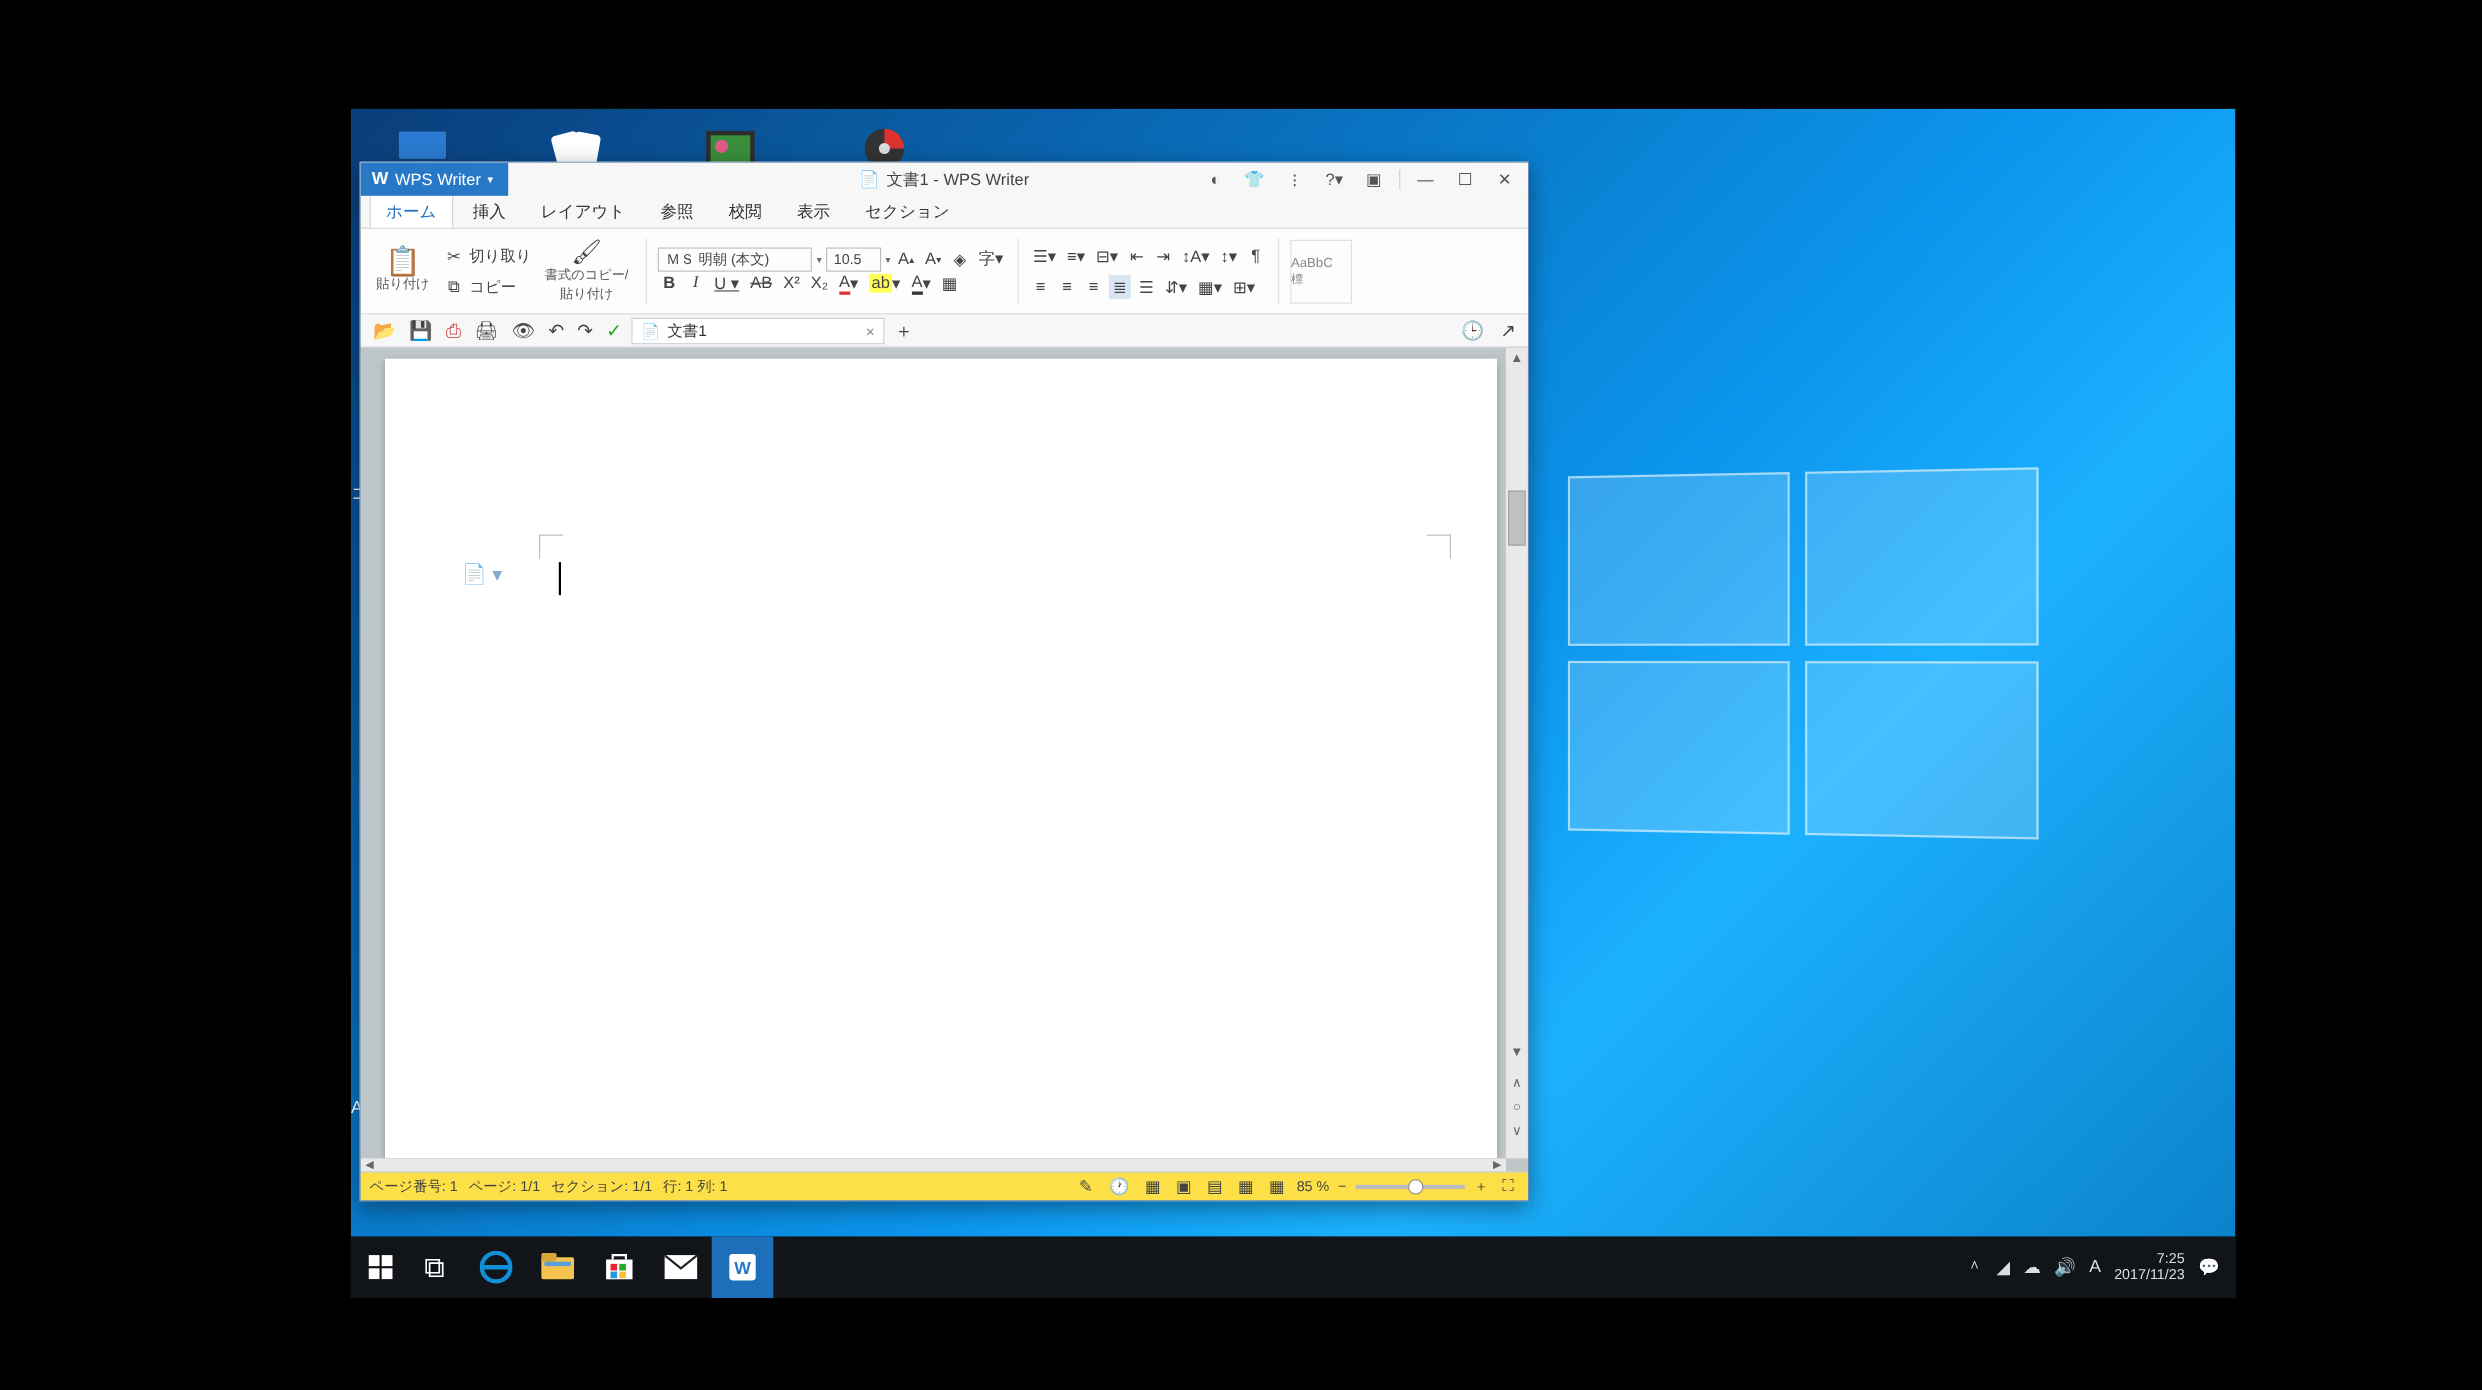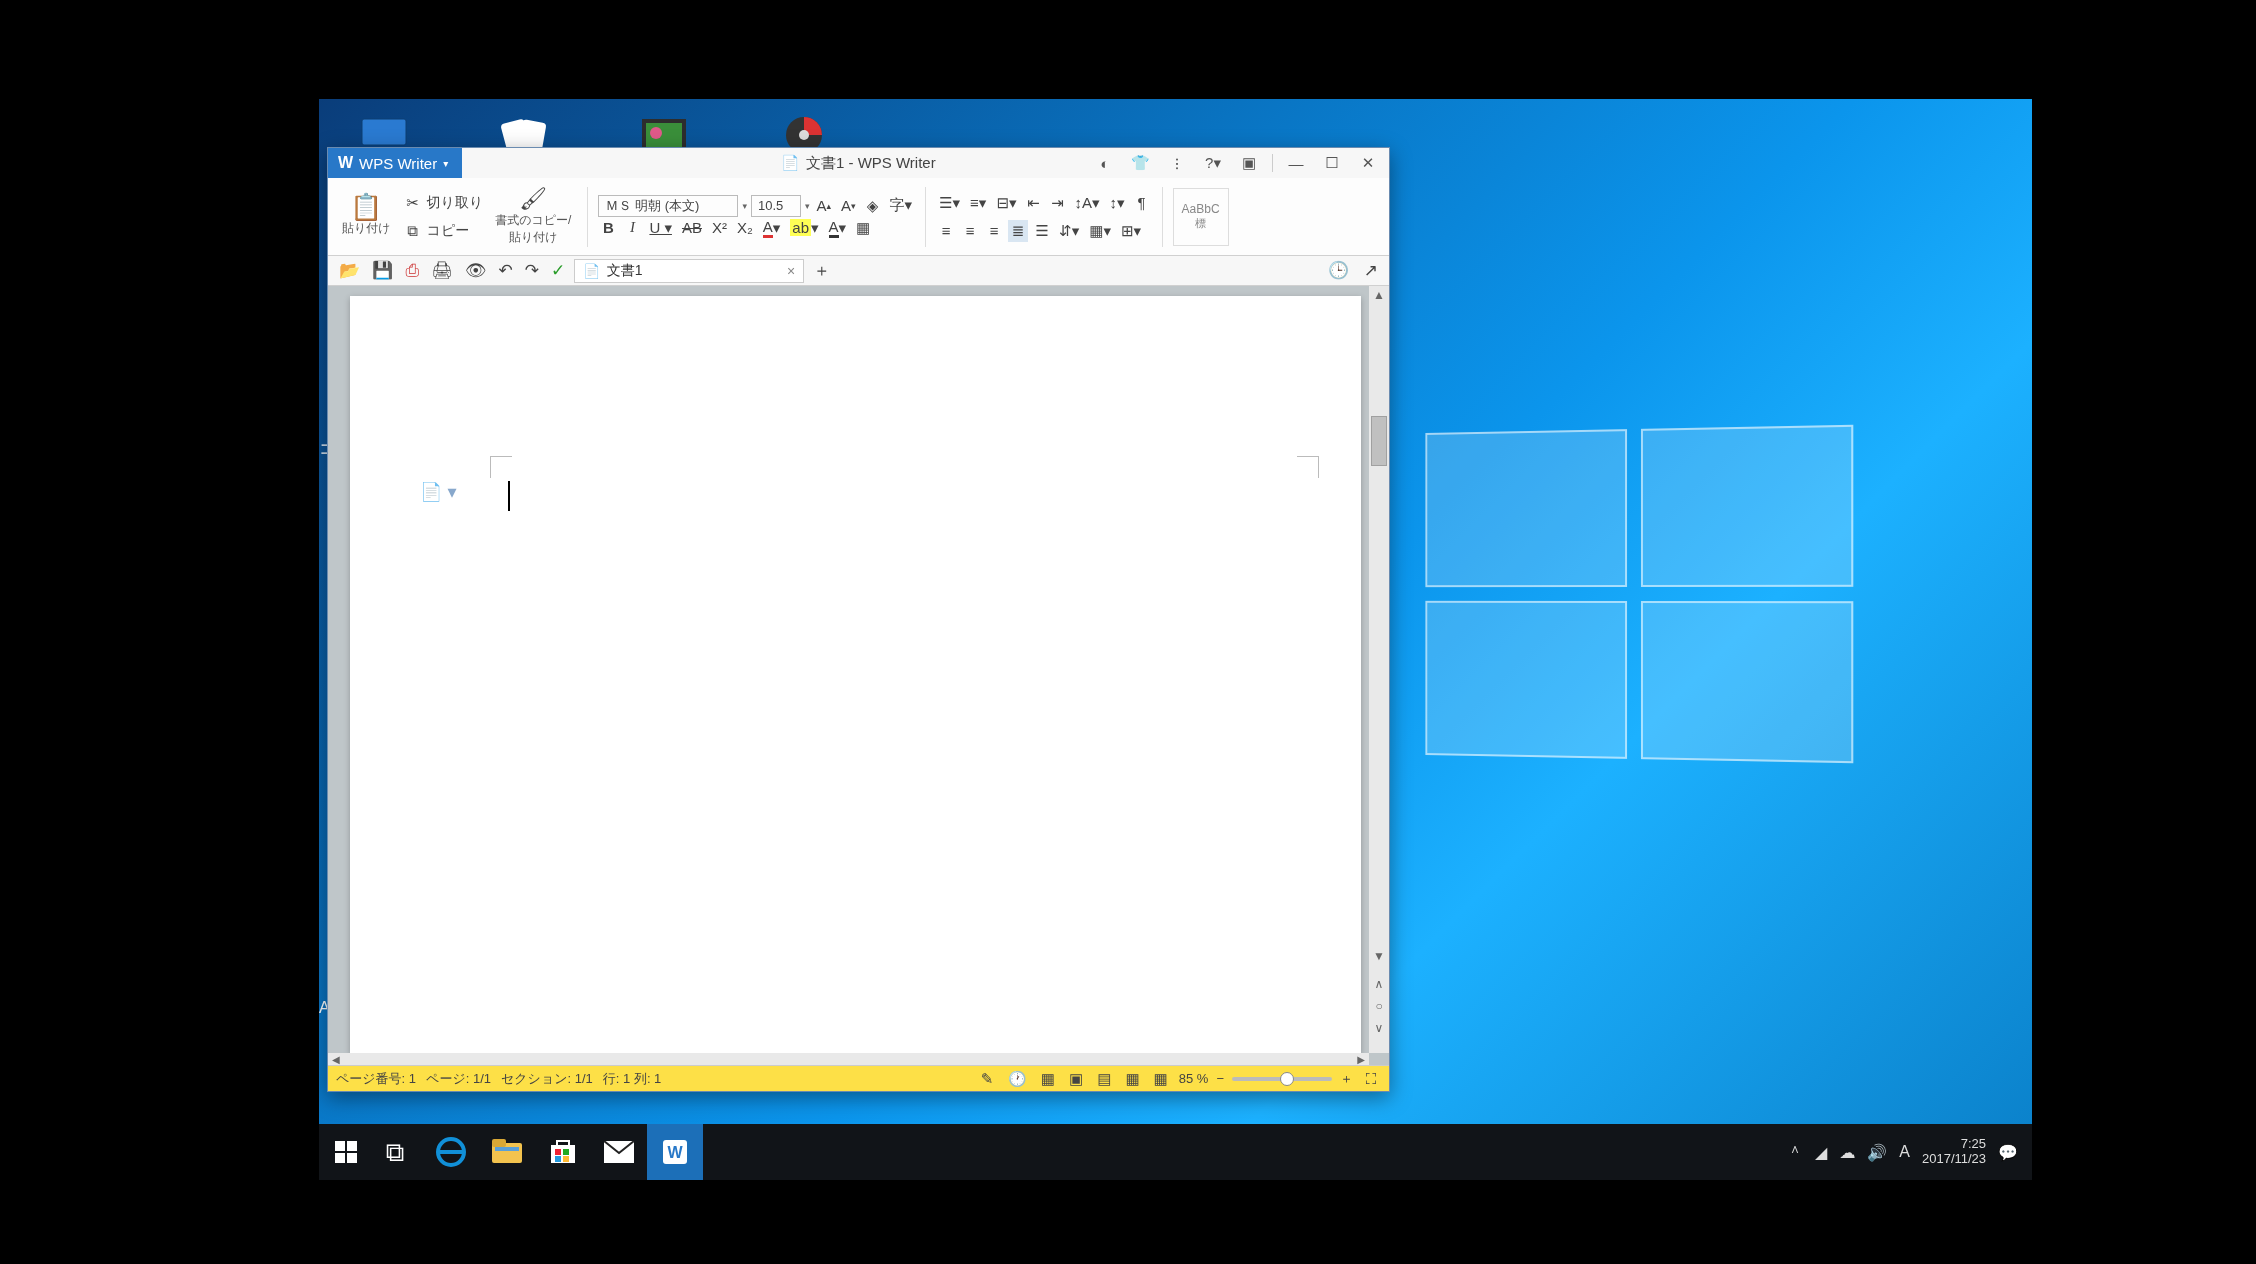--- a/index.html
+++ b/index.html
@@ -91,21 +91,21 @@
   display: flex; align-items: center; padding: 2px 8px; gap: 6px;
   position: relative; font-size: 14px; color: #444;
 }
 .rsect { display: flex; flex-direction: column; align-items: center; gap: 2px; padding: 0 6px; height: 100%; justify-content: center; }
 .rsect .lbl { font-size: 12px; color: #555; }
 .rrow { display: flex; align-items: center; gap: 4px; }
 .rbtn, .ricon { min-width: 20px; height: 22px; display: inline-flex; align-items: center; justify-content: center; padding: 0 3px; color: #444; font-size: 15px; }
 .rsep { width: 1px; height: 60px; background: #ddd; margin: 0 4px; }
 .fontname { width: 140px; height: 22px; border: 1px solid #bbb; font-size: 13px; color: #444; display: flex; align-items: center; padding: 0 6px; }
 .fontsize { width: 50px; height: 22px; border: 1px solid #bbb; font-size: 13px; color: #444; display: flex; align-items: center; padding: 0 6px; }
-.style-gal { width: 56px; height: 58px; border: 1px solid #ddd; display: flex; flex-direction: column; align-items: center; justify-content: center; font-size: 12px; color: #888; }
+.style-gal { width: 56px; height: 58px; border: 1px solid #ddd; display: flex; flex-direction: column; align-items: flex-start; justify-content: center; font-size: 12px; color: #888; }
 
 .qat {
   height: 30px; background: #f7f7f7; border-bottom: 1px solid #d0d0d0;
   display: flex; align-items: center; padding: 0 8px; gap: 6px; position: relative;
 }
 .qat .ricon { font-size: 17px; }
 .doc-tab {
   height: 24px; background: #fff; border: 1px solid #ccc;
   display: flex; align-items: center; padding: 0 8px; font-size: 14px; color: #333; gap: 6px;
   min-width: 230px; justify-content: space-between;
@@ -213,20 +213,29 @@
         <span class="winctl">⁝</span>
         <span class="winctl">?▾</span>
         <span class="winctl">▣</span>
         <span style="width:1px;height:18px;background:#ccc;"></span>
         <span class="winctl">—</span>
         <span class="winctl">☐</span>
         <span class="winctl">✕</span>
       </div>
     </div>
 
+    <div class="ribbon-tabs">
+      <div class="ribbon-tab active">ホーム</div>
+      <div class="ribbon-tab">挿入</div>
+      <div class="ribbon-tab">レイアウト</div>
+      <div class="ribbon-tab">参照</div>
+      <div class="ribbon-tab">校閲</div>
+      <div class="ribbon-tab">表示</div>
+      <div class="ribbon-tab">セクション</div>
+    </div>
 
     <div class="ribbon">
       <div class="rsect">
         <span class="ricon" style="font-size:26px;">📋</span>
         <span class="lbl">貼り付け</span>
       </div>
       <div style="display:flex;flex-direction:column;gap:6px;">
         <div class="rrow">
           <span class="ricon">✂</span>
           <span class="lbl">切り取り</span>

